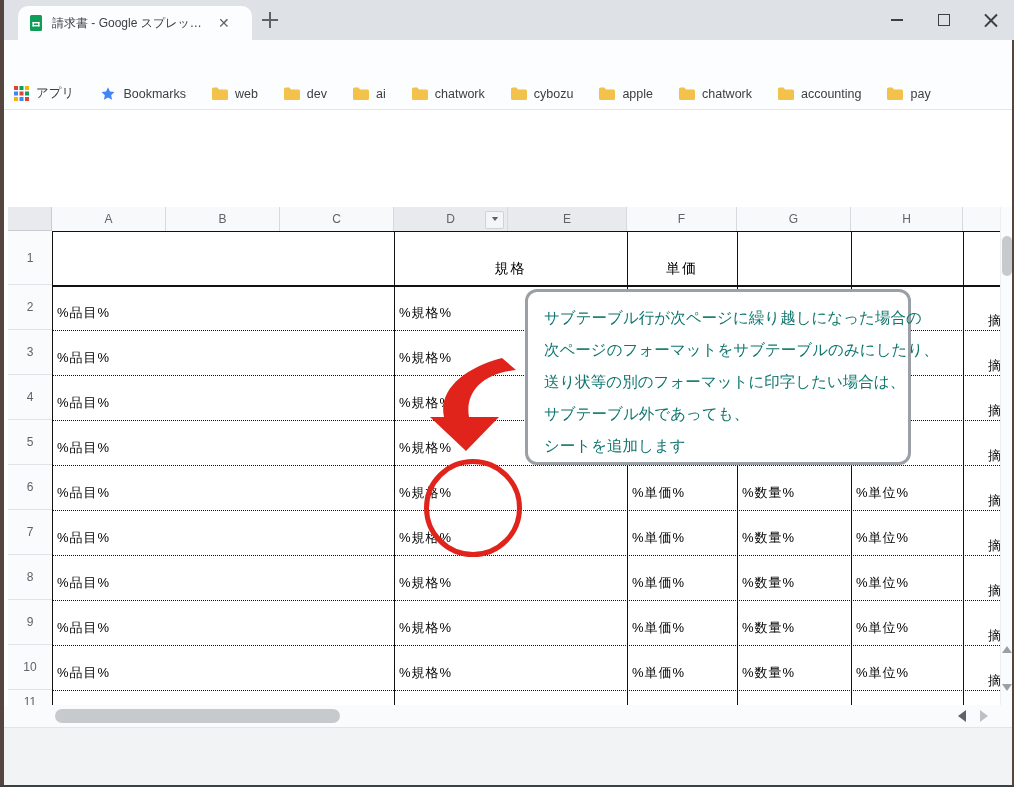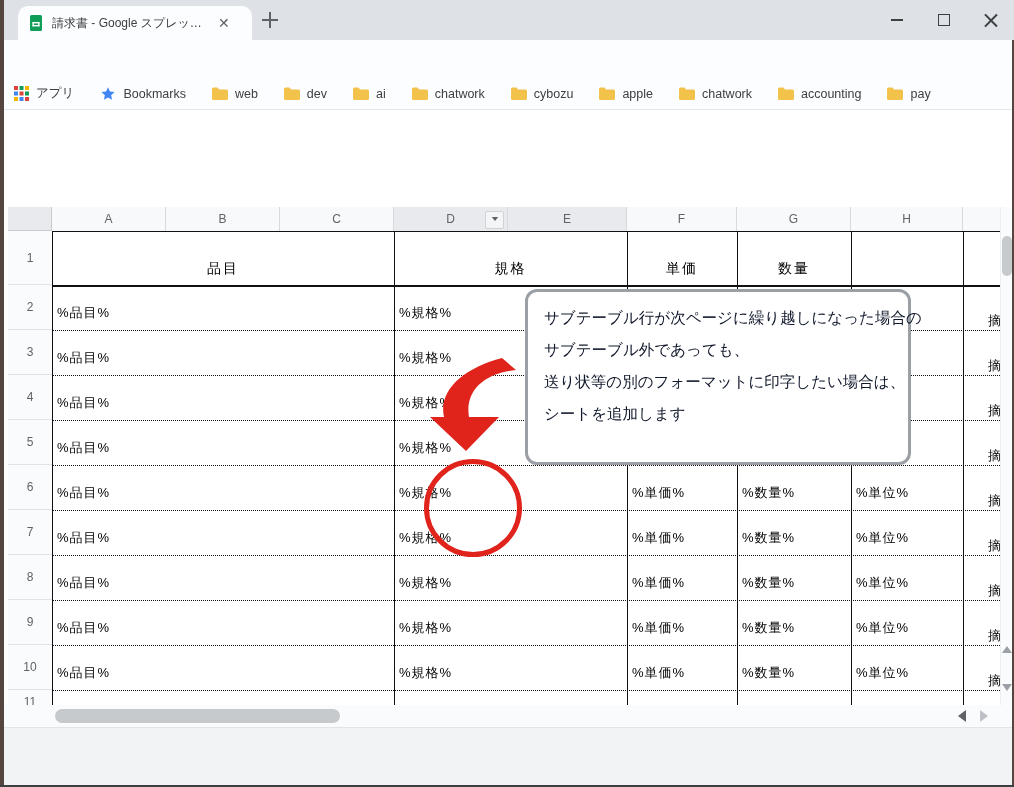--- a/index.html
+++ b/index.html
@@ -80,21 +80,21 @@
   .tri-down{width:0;height:0;border:5px solid transparent;border-top:7px solid #9AA0A6}
   .tri-left{width:0;height:0;border:6px solid transparent;border-right:8px solid #5F6368}
   .tri-right{width:0;height:0;border:6px solid transparent;border-left:8px solid #BDC1C6}
   .hscroll{left:0;top:705px;width:1014px;height:22px;background:#FAFBFC}
   .hthumb{left:55px;top:709px;width:285px;height:14px;border-radius:7px;background:#C7CACD}
   
   .sheetbar{left:0;top:727px;width:1014px;height:60px;background:#F1F3F4;border-top:1px solid #E2E4E6;box-sizing:border-box}
   
   .callout{left:525px;top:289px;width:386px;height:176px;background:#fff;border:3px solid #9AA0A6;border-radius:12px;
            box-sizing:border-box;padding:10px 0 0 16px;z-index:20}
-  .callout div{font-size:15.5px;color:#0f172a;line-height:32px;white-space:nowrap}
+  .callout div{font-size:15.5px;color:#0f766e;line-height:32px;white-space:nowrap}
   .redcircle{left:424px;top:459px;width:88px;height:88px;border:5px solid #E0241C;border-radius:50%;z-index:21}
   .redarrow{left:410px;top:350px;z-index:21}
   
   .edge-l{left:0;top:0;width:4px;height:787px;background:#54463E;z-index:60}
   .edge-r{left:1012px;top:40px;width:2px;height:747px;background:#54463E;z-index:60}
   .edge-b{left:0;top:785px;width:1014px;height:2px;background:#3C4043;z-index:60}
 </style>
 </head>
 <body>
 
@@ -302,24 +302,22 @@
     <div class="row-h" style="top: 78px; height: 45px;">2</div>
     <div class="row-h" style="top: 123px; height: 45px;">3</div>
     <div class="row-h" style="top: 168px; height: 45px;">4</div>
     <div class="row-h" style="top: 213px; height: 45px;">5</div>
     <div class="row-h" style="top: 258px; height: 45px;">6</div>
     <div class="row-h" style="top: 303px; height: 45px;">7</div>
     <div class="row-h" style="top: 348px; height: 45px;">8</div>
     <div class="row-h" style="top: 393px; height: 45px;">9</div>
     <div class="row-h" style="top: 438px; height: 45px;">10</div>
     <div class="row-h toprow" style="top: 483px; height: 45px;">11</div>
-    <div class="th-cell" style="left: 52px; width: 342px; top: 24px; height: 54px;">品目</div>
     <div class="th-cell" style="left: 627px; width: 110px; top: 24px; height: 54px;">単価</div>
     <div class="th-cell" style="left: 394px; width: 233px; top: 24px; height: 54px;">規格</div>
-    <div class="th-cell" style="left: 737px; width: 114px; top: 24px; height: 54px;">数量</div>
     <div class="td-cell" style="left: 52px; width: 342px; top: 78px; height: 45px;">%品目%</div>
     <div class="td-cell" style="left: 394px; width: 233px; top: 78px; height: 45px;">%規格%</div>
     <div class="td-cell" style="left: 627px; width: 110px; top: 78px; height: 45px;">%単価%</div>
     <div class="td-cell" style="left: 737px; width: 114px; top: 78px; height: 45px;">%数量%</div>
     <div class="td-cell" style="left: 851px; width: 112px; top: 78px; height: 45px;">%単位%</div>
     <div class="td-sliver" style="left: 988px; width: 12px; top: 78px; height: 45px;">摘</div>
     <div class="td-cell" style="left: 52px; width: 342px; top: 123px; height: 45px;">%品目%</div>
     <div class="td-cell" style="left: 394px; width: 233px; top: 123px; height: 45px;">%規格%</div>
     <div class="td-cell" style="left: 627px; width: 110px; top: 123px; height: 45px;">%単価%</div>
     <div class="td-cell" style="left: 737px; width: 114px; top: 123px; height: 45px;">%数量%</div>
@@ -402,22 +400,23 @@
   
   
   
   
   
   
 </div>
 
 <div class="abs callout">
   <div>サブテーブル行が次ページに繰り越しになった場合の</div>
+  <div>次ページのフォーマットをサブテーブルのみにしたり、</div>
+  <div>送り状等の別のフォーマットに印字したい場合は、</div>
   <div>サブテーブル外であっても、</div>
-  <div>送り状等の別のフォーマットに印字したい場合は、</div>
   <div>シートを追加します</div>
 </div>
 <svg class="abs redarrow" width="120" height="115" viewBox="0 0 120 115">
   <path d="M92 8 C54 18 28 40 34 67 L20 67 L56 101 L89 67 L59 67 C55 44 70 24 106 20 Z" fill="#E0241C"></path>
 </svg>
 <div class="abs redcircle"></div>
 
 <div class="abs edge-l"></div>
 <div class="abs edge-r"></div>
 <div class="abs edge-b"></div>

